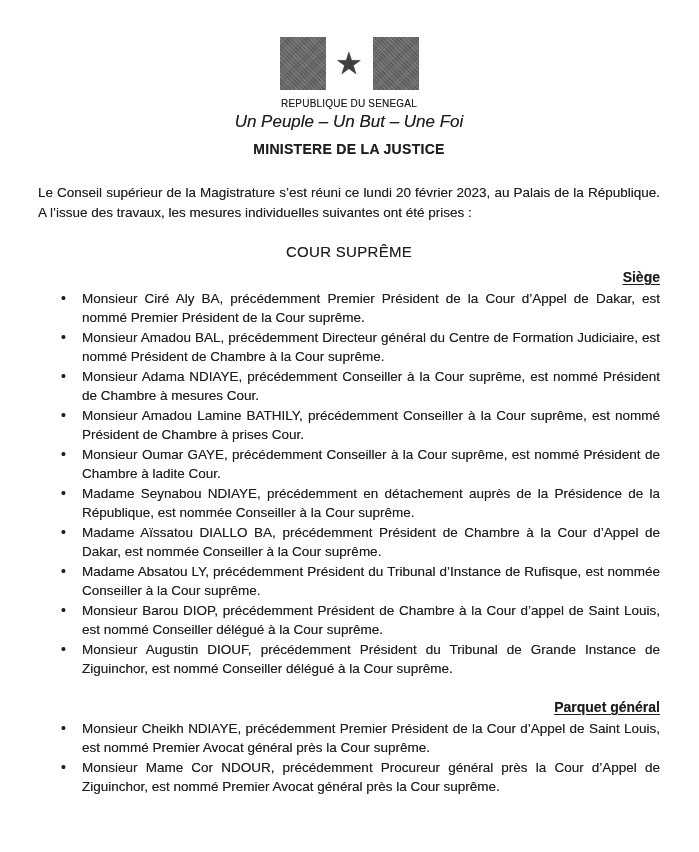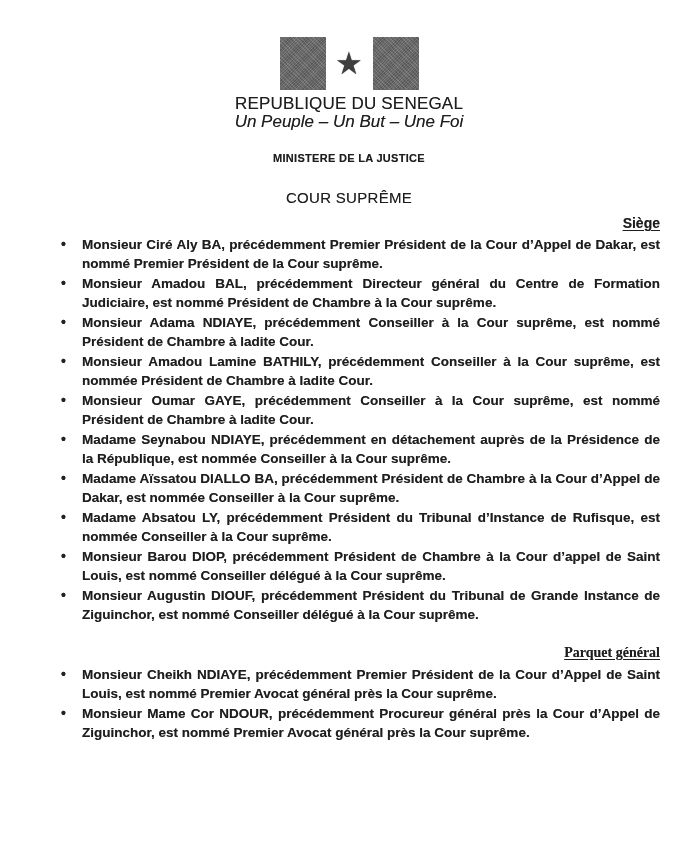--- a/index.html
+++ b/index.html
@@ -42,35 +42,35 @@
     width: 47px;
     display: flex;
     align-items: center;
     justify-content: center;
     font-size: 31px;
     line-height: 1;
     color: var(--star, #3f3f3f);
     text-shadow: 0 0 1px rgba(0,0,0,.45);
   }
   .country {
-    font-size: 17px;
+    font-size: 10px;
     letter-spacing: .2px;
     line-height: 17px;
   }
   .motto {
     font-style: italic;
     font-size: 17px;
     line-height: 18px;
     margin-top: 1px;
   }
   .ministry {
     font-weight: bold;
-    font-size: 11px;
+    font-size: 14px;
     line-height: 19px;
-    margin-top: 18px;
+    margin-top: 9px;
     letter-spacing: .3px;
   }
   
   .intro {
     margin-top: 24px;
     font-size: 13.5px;
     line-height: 19.5px;
     text-align: justify;
   }
   .main-title {
@@ -83,33 +83,32 @@
   }
   .section-title {
     margin-top: 7px;
     font-weight: bold;
     font-size: 14px;
     line-height: 18px;
     text-decoration: underline;
     text-underline-offset: 2px;
     text-align: right;
   }
-  .section-title.parquet { margin-top: 20px; font-family: Liberation Serif, serif; }
+  .section-title.parquet { margin-top: 20px; }
   ul.appointments {
     margin: 3px 0 0 0;
     padding: 0 0 0 44px;
   }
   ul.appointments li {
     list-style: none;
     position: relative;
     font-size: 13.5px;
     line-height: 19px;
     text-align: justify;
     margin: 0 0 1px 0;
-    font-weight: bold;
   }
   ul.appointments li::before {
     content: "\2022";
     position: absolute;
     left: -21px;
     top: 0;
     font-size: 14px;
     color: #222;
   }
   
@@ -124,29 +123,30 @@
     <div class="flag">
       <div class="flag-band"></div>
       <div class="flag-star">★</div>
       <div class="flag-band"></div>
     </div>
     <div class="country">REPUBLIQUE DU SENEGAL</div>
     <div class="motto">Un Peuple – Un But – Une Foi</div>
     <div class="ministry">MINISTERE DE LA JUSTICE</div>
   </div>
 
+  <p class="intro">Le Conseil supérieur de la Magistrature s’est réuni ce lundi 20 février 2023, au Palais de la République. A l’issue des travaux, les mesures individuelles suivantes ont été prises :</p>
 
   <div class="main-title">COUR SUPRÊME</div>
 
   <div class="section-title">Siège</div>
   <ul class="appointments">
     <li>Monsieur Ciré Aly BA, précédemment Premier Président de la Cour d’Appel de Dakar, est nommé Premier Président de la Cour suprême.</li>
     <li>Monsieur Amadou BAL, précédemment Directeur général du Centre de Formation Judiciaire, est nommé Président de Chambre à la Cour suprême.</li>
-    <li>Monsieur Adama NDIAYE, précédemment Conseiller à la Cour suprême, est nommé Président de Chambre à ladite Cour.</li>
-    <li>Monsieur Amadou Lamine BATHILY, précédemment Conseiller à la Cour suprême, est nommée Président de Chambre à ladite Cour.</li>
+    <li>Monsieur Adama NDIAYE, précédemment Conseiller à la Cour suprême, est nommé Président de Chambre à mesures Cour.</li>
+    <li>Monsieur Amadou Lamine BATHILY, précédemment Conseiller à la Cour suprême, est nommé Président de Chambre à prises Cour.</li>
     <li>Monsieur Oumar GAYE, précédemment Conseiller à la Cour suprême, est nommé Président de Chambre à ladite Cour.</li>
     <li>Madame Seynabou NDIAYE, précédemment en détachement auprès de la Présidence de la République, est nommée Conseiller à la Cour suprême.</li>
     <li>Madame Aïssatou DIALLO BA, précédemment Président de Chambre à la Cour d’Appel de Dakar, est nommée Conseiller à la Cour suprême.</li>
     <li>Madame Absatou LY, précédemment Président du Tribunal d’Instance de Rufisque, est nommée Conseiller à la Cour suprême.</li>
     <li>Monsieur Barou DIOP, précédemment Président de Chambre à la Cour d’appel de Saint Louis, est nommé Conseiller délégué à la Cour suprême.</li>
     <li>Monsieur Augustin DIOUF, précédemment Président du Tribunal de Grande Instance de Ziguinchor, est nommé Conseiller délégué à la Cour suprême.</li>
   </ul>
 
   <div class="section-title parquet">Parquet général</div>
   <ul class="appointments">

